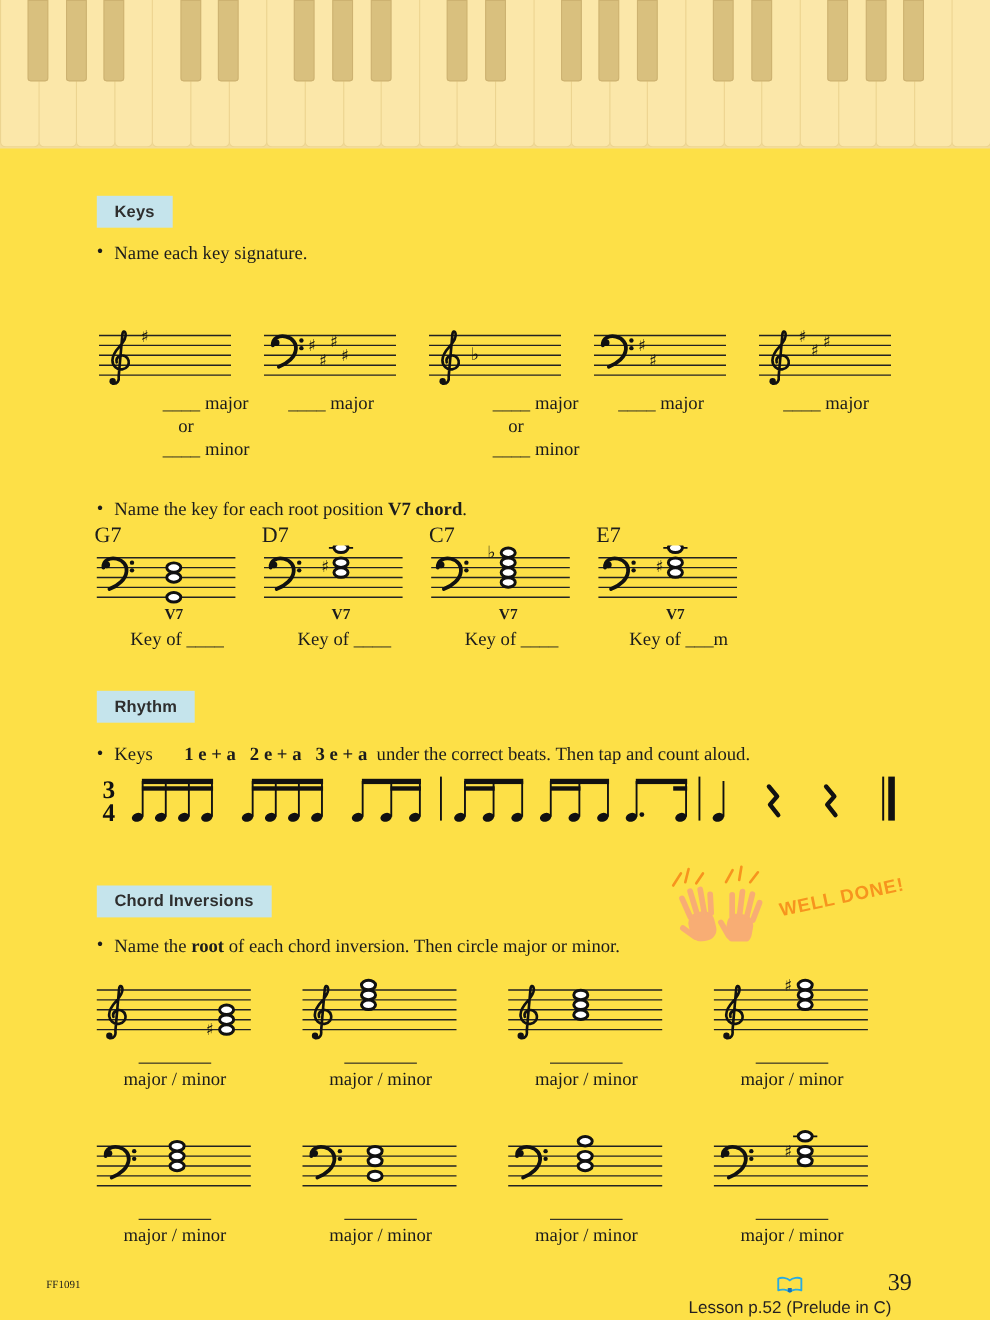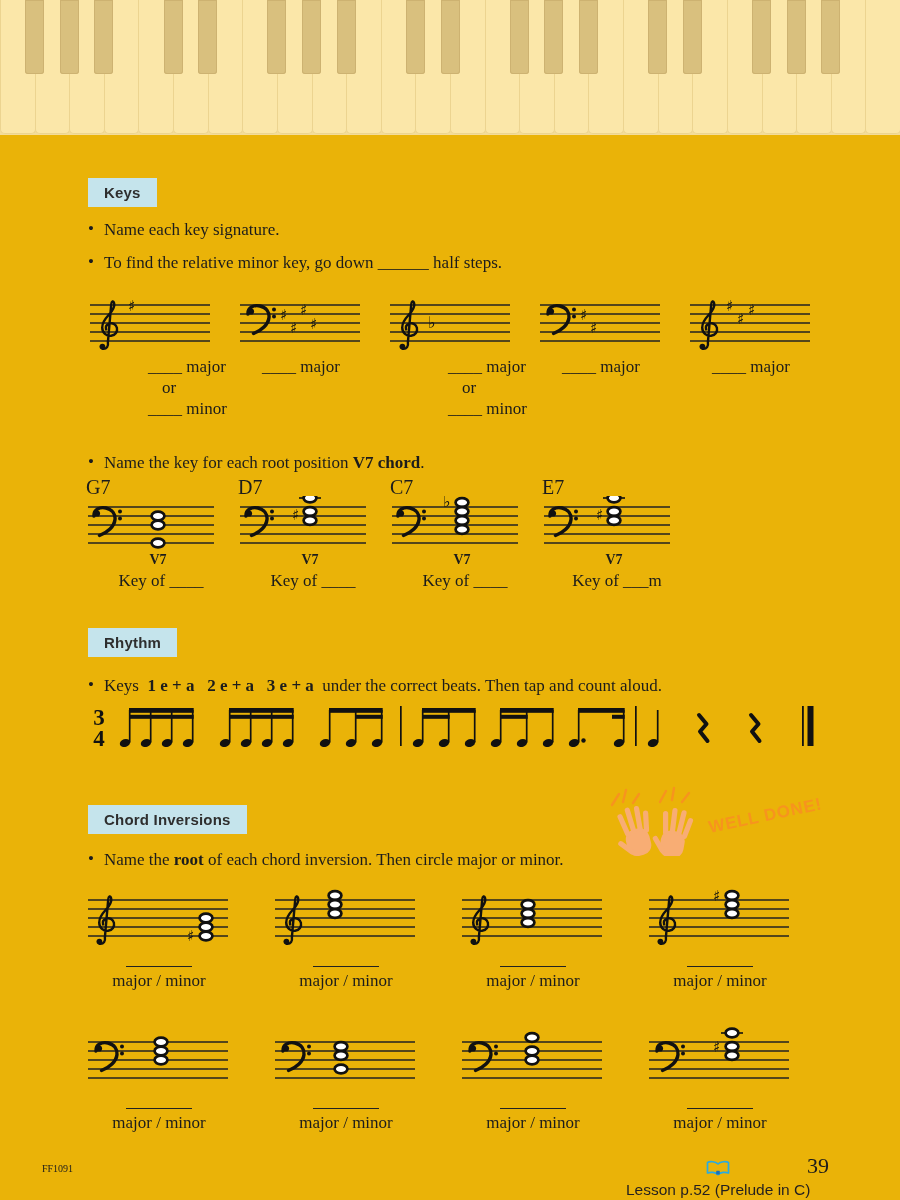--- a/index.html
+++ b/index.html
@@ -1,31 +1,31 @@
 <!DOCTYPE html>
 <html><head>
 <meta charset="utf-8">
 <style>
   html,body{margin:0;padding:0;background:#fff;}
-  .page{position:relative;width:900px;height:1200px;background:#eab308;overflow:hidden;
+  .page{position:relative;width:900px;height:1200px;background:#fde047;overflow:hidden;
         font-family:"Liberation Serif",serif;color:#1c1c1c;}
   
   .keyboard{position:absolute;top:0;left:0;width:900px;height:135px;background:#f3dc9a;}
   .wkey{position:absolute;top:0;height:134px;background:#fbe7a9;border:1px solid #ecd490;border-top:none;
         border-radius:0 0 5px 5px;box-sizing:border-box;}
   .bkey{position:absolute;top:0;width:19px;height:74px;background:#d9c07e;border-radius:0 0 3px 3px;
         box-shadow:inset 0 0 0 1px #cdb271;}
   
   .tag{position:absolute;background:#c5e4ec;font-family:"Liberation Sans",sans-serif;font-weight:bold;
        font-size:15px;color:#2e2e2e;padding:6px 16px;letter-spacing:.2px;}
   
   .bullet{position:absolute;font-size:17px;line-height:22px;white-space:nowrap;}
   .bullet .dot{display:inline-block;margin-right:10px;transform:translateY(-1px);}
   .bullet b{font-weight:bold;text-align:right;}
-  .counts{font-weight:bold;white-space:pre-wrap;}
+  .counts{font-weight:bold;white-space:pre-wrap;margin-left:20px;}
   
   svg{display:block;}
   .stf{stroke:#222;stroke-width:1.3;}
   .wn{fill:#fff;stroke:#111;stroke-width:2.7;}
   .acc{font-family:"DejaVu Sans",sans-serif;font-size:15px;fill:#111;}
   .accb{font-family:"DejaVu Sans",sans-serif;font-size:16px;fill:#111;}
   .ledger{stroke:#111;stroke-width:1.6;}
   .sig-row{position:absolute;left:86px;top:295px;display:grid;grid-template-columns:repeat(5,150px);}
   .answers{font-size:17px;line-height:21px;margin-top:1px;}
   .answers.indent{padding-left:62px;}
@@ -121,23 +121,20 @@
       <div class="bkey" style="left: 682.808px;"></div>
       <div class="bkey" style="left: 752.038px;"></div>
       <div class="bkey" style="left: 786.654px;"></div>
       <div class="bkey" style="left: 821.269px;"></div>
     </div>
 
   <div class="tag" style="left:88px;top:178px;">Keys</div>
 
   <div class="bullet" style="left:88px;top:219px;">
     <span class="dot">•</span><span>Name each key signature.</span>
-  </div>
-  <div class="bullet" style="left:88px;top:252px;">
-    <span class="dot">•</span><span>To find the relative minor key, go down ______ half steps.</span>
   </div>
 
   <div class="sig-row">
 
     <div class="sig-col">
       <svg width="130" height="60" viewBox="0 0 130 60">
         <line class="stf" x1="4" y1="10" x2="124" y2="10"></line>
           <line class="stf" x1="4" y1="19" x2="124" y2="19"></line>
         <line class="stf" x1="4" y1="28" x2="124" y2="28"></line>
           <line class="stf" x1="4" y1="37" x2="124" y2="37"></line>

